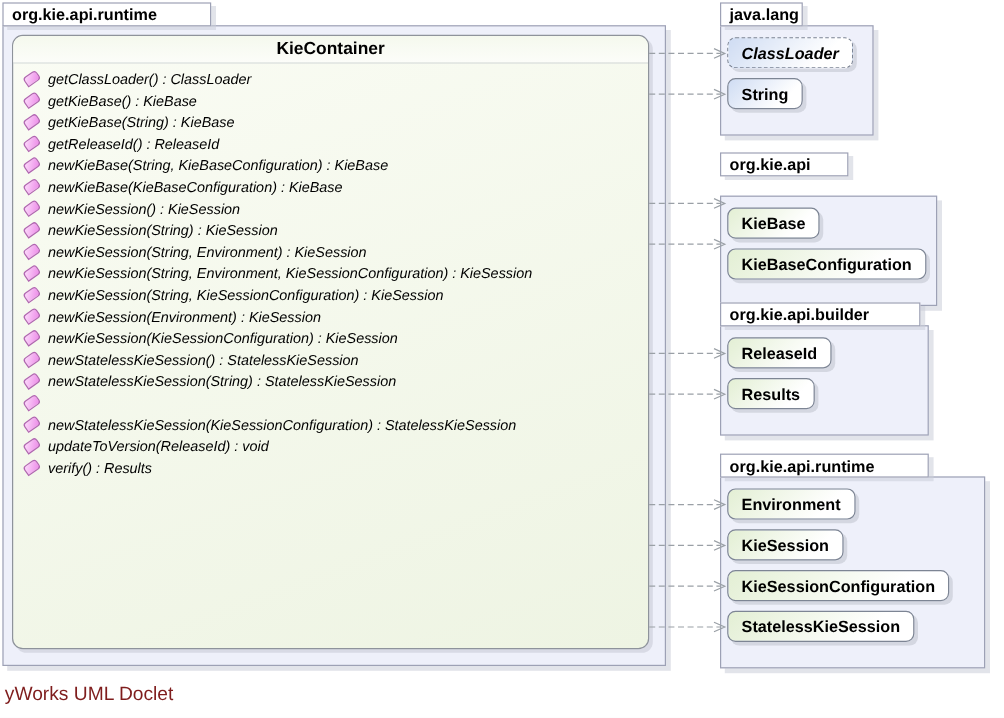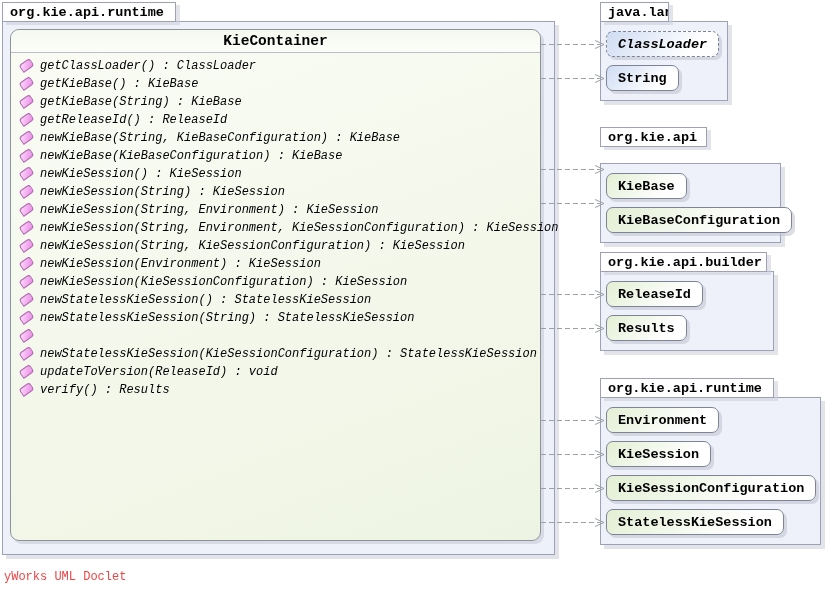--- a/index.html
+++ b/index.html
@@ -1,37 +1,37 @@
 <!DOCTYPE html>
 <html style="--pkg-fill: #eef0fa; --tint-green: #e3efd4; --tint-blue: #cfdcf3; --icon-pink: #ee96ea;"><head>
 <meta charset="utf-8">
 <style>
   html,body{margin:0;padding:0;background:#fff;}
   .canvas{
     position:relative;width:837px;height:598px;background:#fff;overflow:hidden;
-    font-family:Liberation Mono, monospace;color:#000;
+    font-family:Liberation Sans, sans-serif;color:#000;
   }
   
   .pkg{position:absolute;}
   .pkg-tab{
     position:relative;z-index:2;height:20px;line-height:19px;box-sizing:border-box;
     background:#ffffff;border:1px solid #9da1b5;padding:0 7px;
     font-weight:bold;font-size:13.5px;white-space:nowrap;overflow:hidden;
     box-shadow:4px 3px 0 rgba(203,205,216,.55);
   }
   .pkg-body{
     position:relative;z-index:1;box-sizing:border-box;margin-top:-1px;
     background:var(--pkg-fill,#eef0fa);border:1px solid #9da1b5;
     box-shadow:4px 4px 0 rgba(203,205,216,.55);
   }
   .pkg-left{left:2px;top:2px;}
   .pkg-left .pkg-tab{width:174px;}
   .pkg-left .pkg-body{width:553px;height:534px;}
   .pkg-r{left:600px;}
-  .pkg-r .pkg-body{padding:9px 0 9px 5px;display:flex;flex-direction:column;gap:8px;align-items:flex-start;}
+  .pkg-r .pkg-body{padding:9px 0 21px 5px;display:flex;flex-direction:column;gap:8px;align-items:flex-start;}
   .pkg-r0{top:2px;}   .pkg-r0 .pkg-tab{width:69px;}  .pkg-r0 .pkg-body{width:128px;}
   .pkg-r1{top:127px;} .pkg-r1 .pkg-tab{width:107px;} .pkg-r1 .pkg-body{width:181px;margin-top:16px;}
   .pkg-r2{top:252px;} .pkg-r2 .pkg-tab{width:167px;} .pkg-r2 .pkg-body{width:174px;}
   .pkg-r3{top:378px;} .pkg-r3 .pkg-tab{width:174px;} .pkg-r3 .pkg-body{width:221px;}
   
   .class-box{
     position:absolute;left:7px;top:7px;width:531px;height:512px;box-sizing:border-box;
     border:1px solid #8e939b;border-radius:9px;
     background:linear-gradient(160deg,#fafcf4 0%,#eef4e3 100%);
     box-shadow:3px 3px 0 rgba(198,201,211,.55);
@@ -55,21 +55,21 @@
     border:1px solid #7d8594;border-radius:7px;font-weight:bold;font-size:13.5px;
     white-space:nowrap;cursor:pointer;
     background:linear-gradient(135deg,var(--tint,#e3efd4) 0%,#ffffff 75%);
     box-shadow:3px 3px 0 rgba(195,199,209,.6);
   }
   .tint-green{--tint:var(--tint-green,#e3efd4);}
   .tint-blue{--tint:var(--tint-blue,#cfdcf3);}
   .abstract{font-style:italic;border-style:dashed;}
   
   #connectors{position:absolute;left:0;top:0;width:837px;height:598px;z-index:3;pointer-events:none;}
-  .footer{position:absolute;left:4px;top:570px;font-size:12px;color:#ef4444;}
+  .footer{position:absolute;left:4px;top:570px;font-size:16px;color:#7f1d1d;}
 </style>
 </head>
 <body>
 
 <div class="canvas">
 
   <div class="pkg pkg-left">
     <div class="pkg-tab">org.kie.api.runtime</div>
     <div class="pkg-body">
       <div class="class-box">

